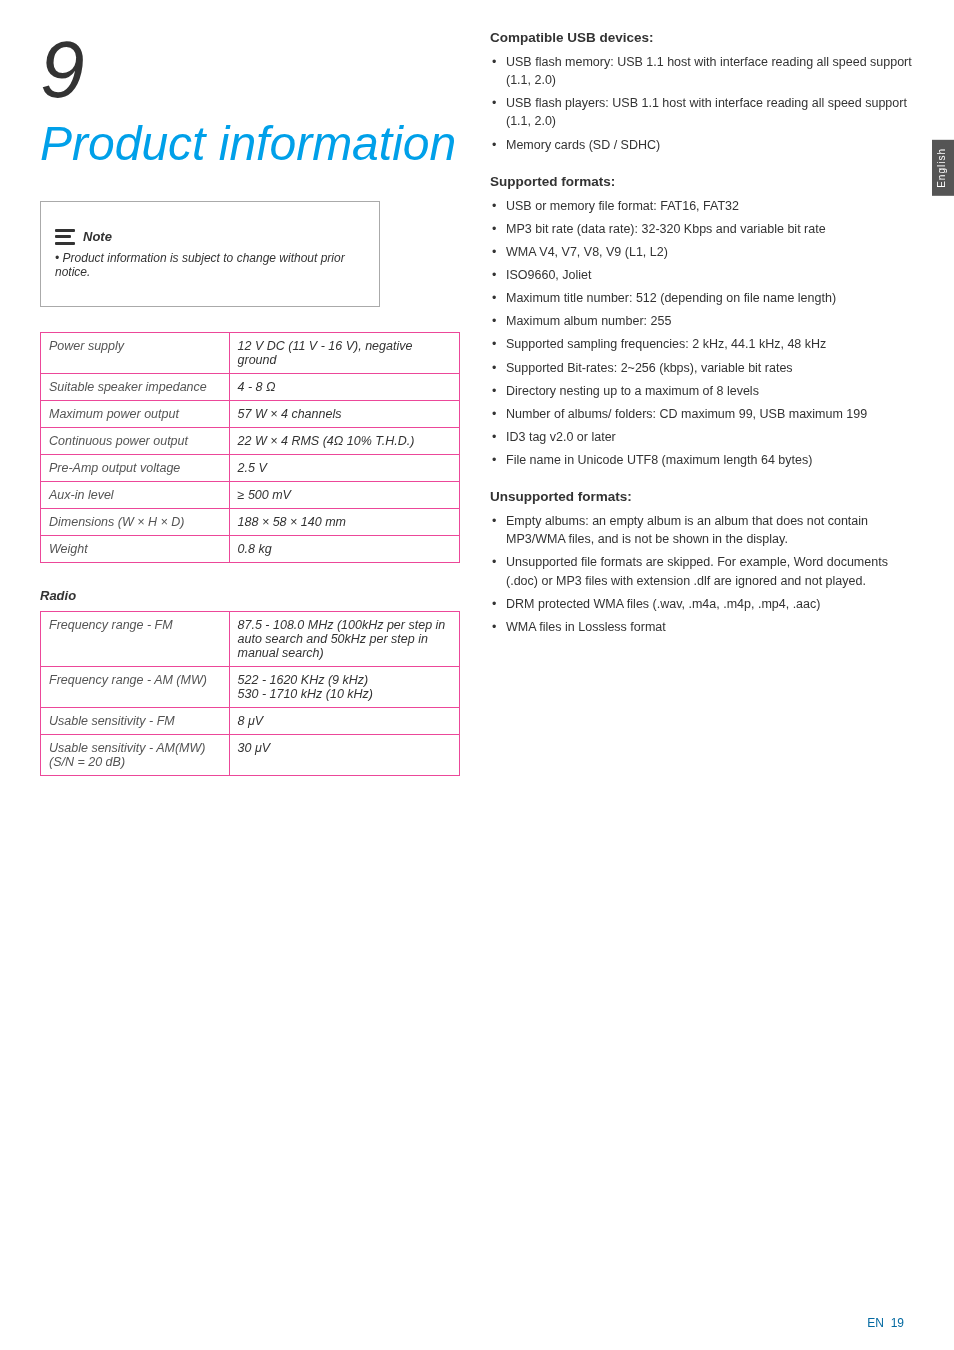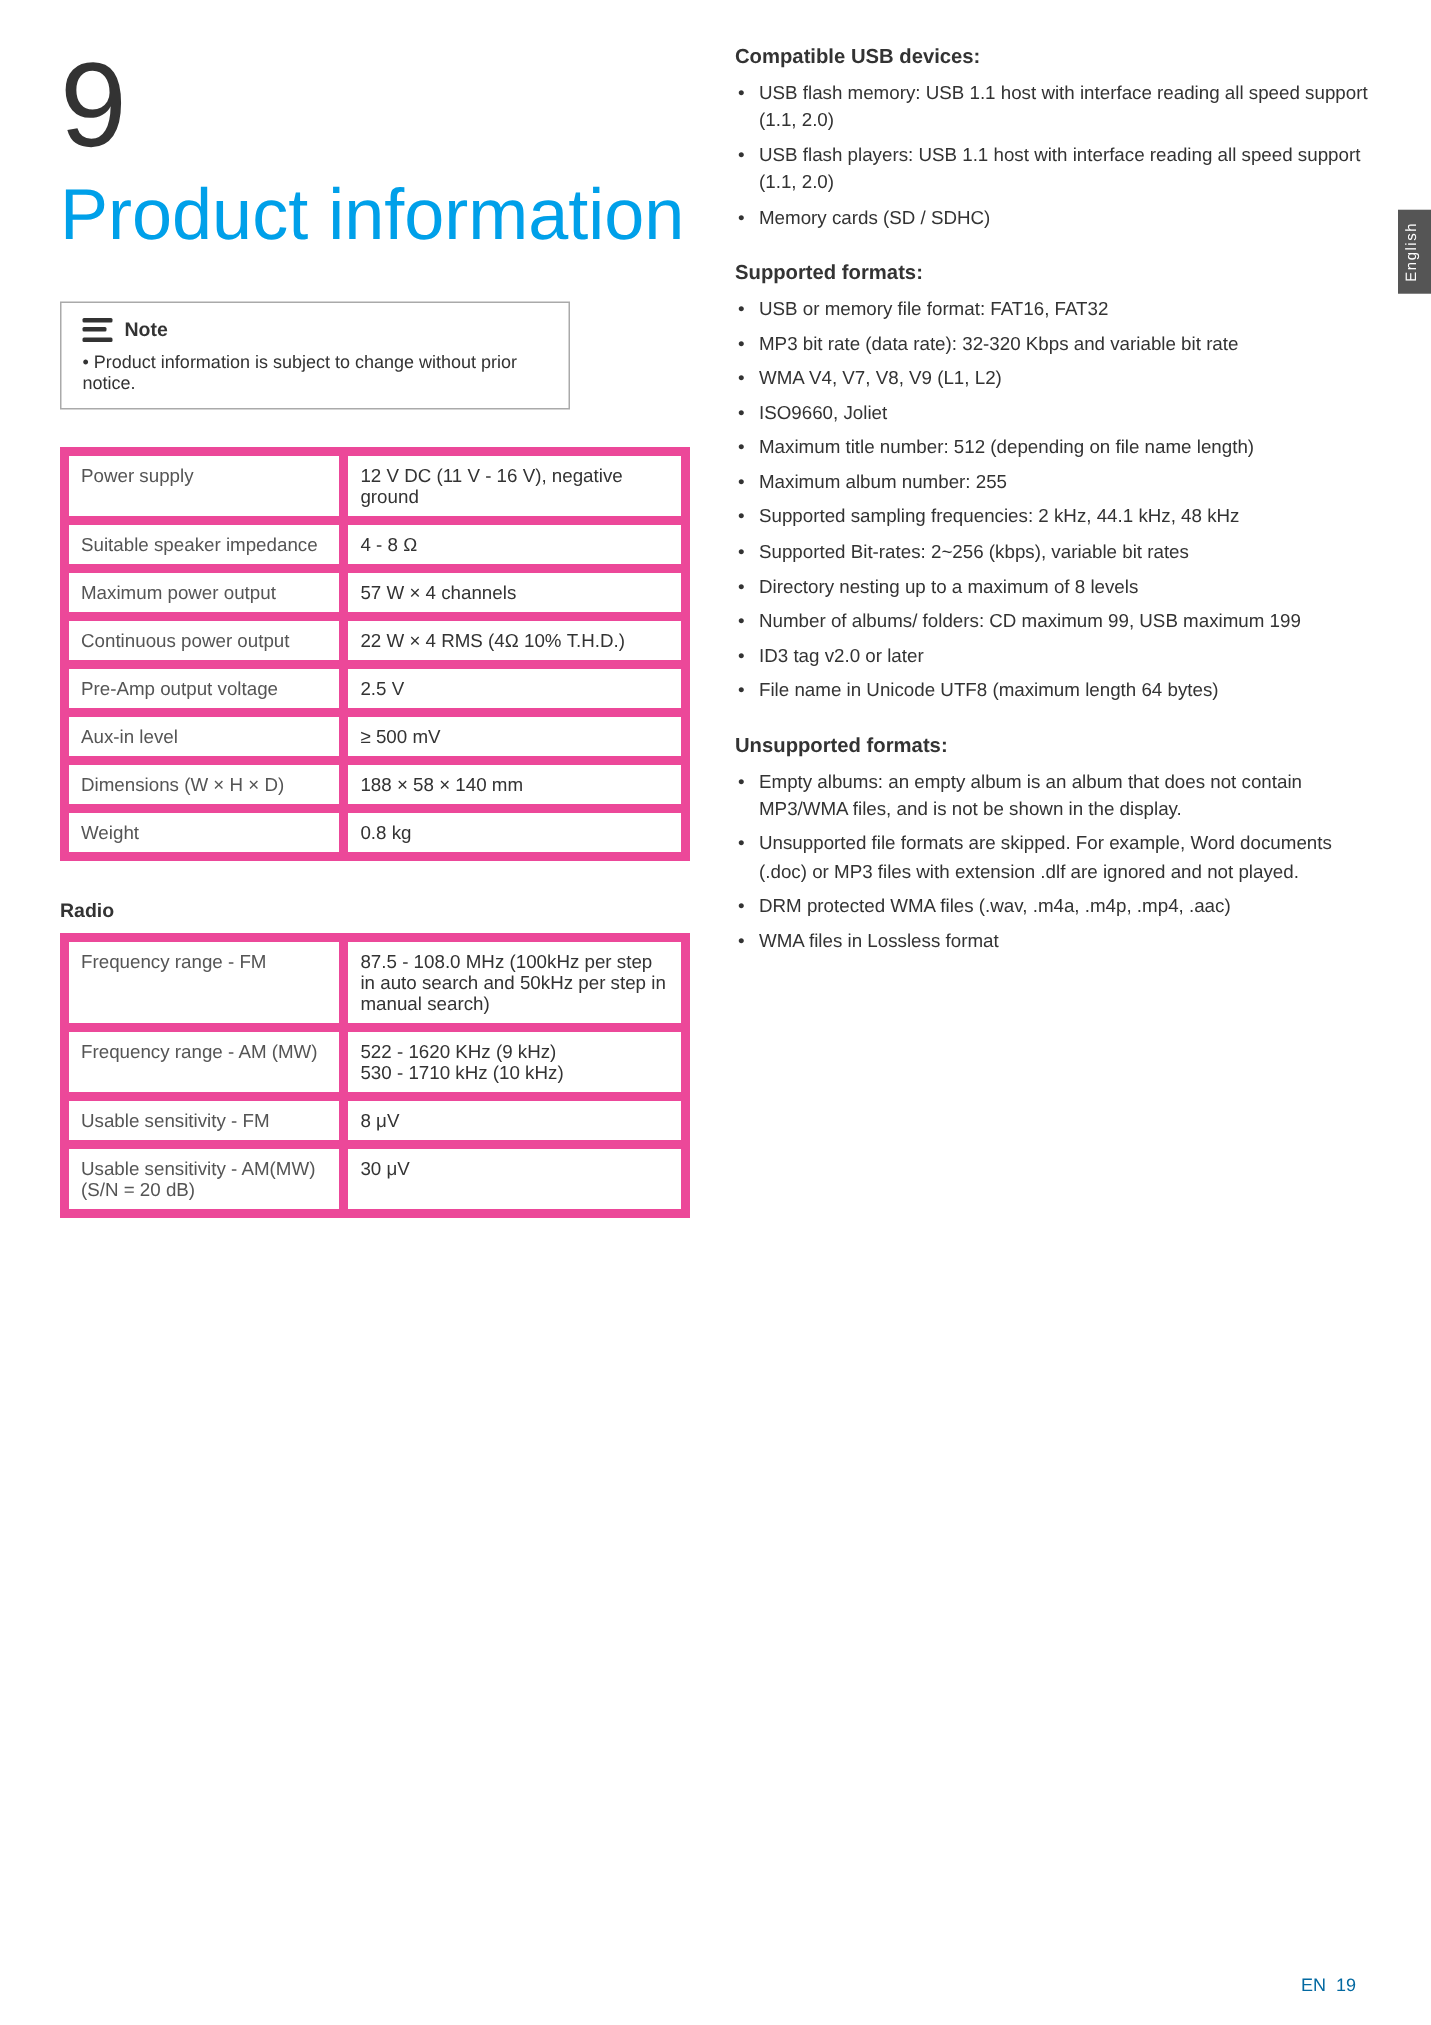--- a/index.html
+++ b/index.html
@@ -35,20 +35,21 @@
     }
     .content {
       display: flex;
       flex: 1;
       padding: 30px 40px 30px 40px;
       gap: 30px;
     }
     .left-column {
       flex: 0 0 420px;
       min-width: 0;
+      font-style: italic;
     }
     .right-column {
       flex: 1;
       min-width: 0;
     }
     .chapter-heading {
       margin-bottom: 30px;
     }
     .chapter-number {
       font-size: 80px;
@@ -63,21 +64,21 @@
       font-size: 48px;
       font-weight: 300;
       color: #00a0e9;
       line-height: 1.1;
       display: inline-block;
       vertical-align: top;
       padding-top: 8px;
     }
     .note-box {
       border: 1px solid #aaa;
-      padding: 10px 14px;
+      padding: 27px 14px;
       margin-bottom: 25px;
       max-width: 340px;
     }
     .note-header {
       display: flex;
       align-items: center;
       gap: 8px;
       margin-bottom: 6px;
     }
     .note-icon {
@@ -103,21 +104,21 @@
     .note-text {
       font-size: 12px;
       color: #333;
     }
     .specs-table {
       width: 100%;
       border-collapse: collapse;
       margin-bottom: 25px;
     }
     .specs-table td {
-      border: 6px solid #ec4899;
+      border: 1px solid #ec4899;
       padding: 6px 8px;
       font-size: 12.5px;
       vertical-align: top;
     }
     .specs-table td:first-child {
       width: 45%;
       color: #555;
     }
     .section-label {
       font-size: 13px;

